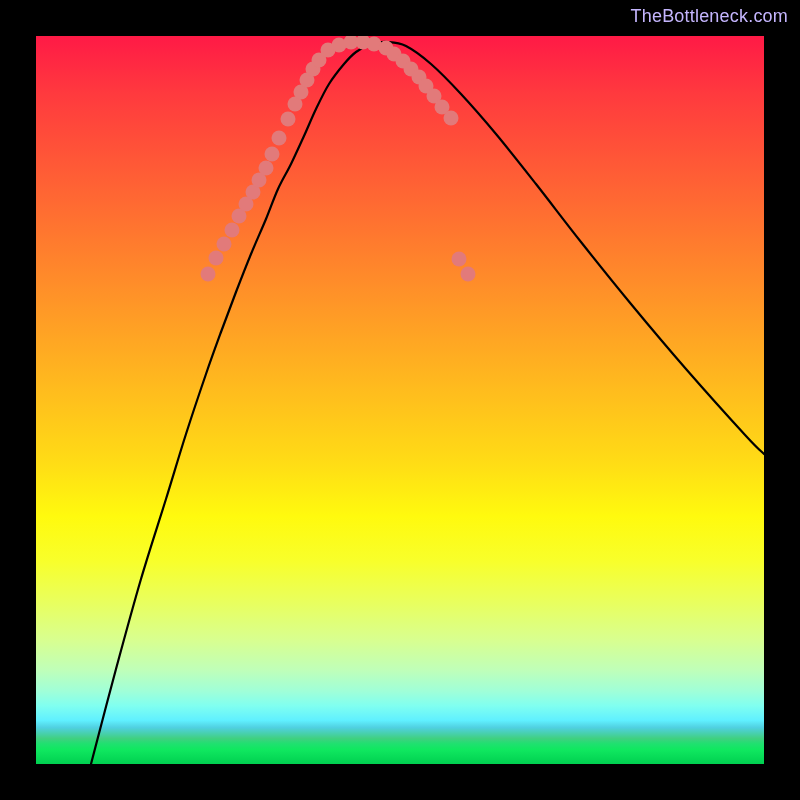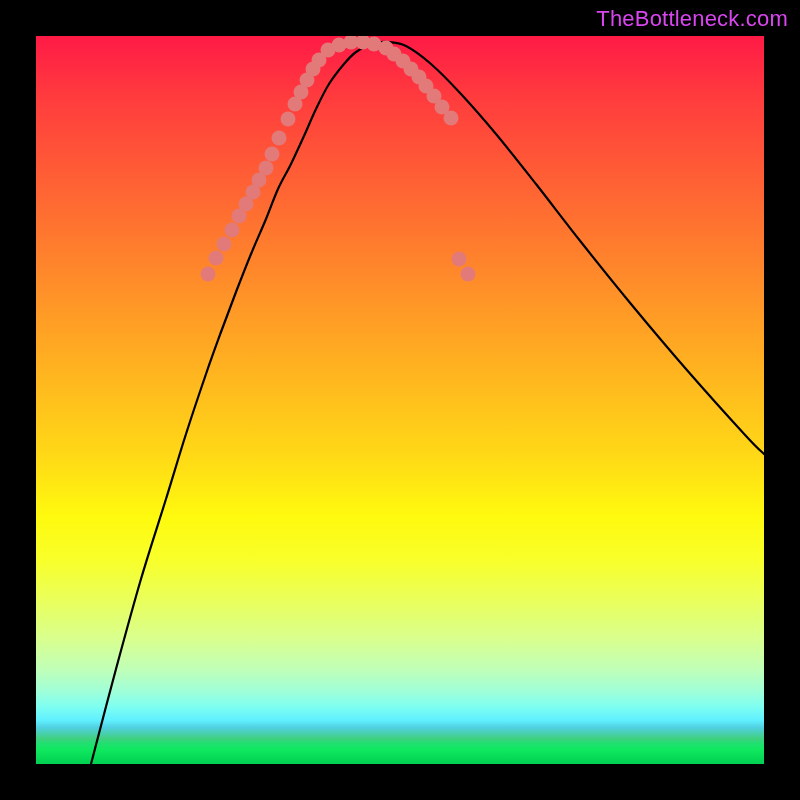--- a/index.html
+++ b/index.html
@@ -51,22 +51,22 @@
       #40d080 96.5%,
       #20e070 97.2%,
       #10e860 98%,
       #00d050 100%
     );
   }
   .watermark {
     position: absolute;
     top: 6px;
     right: 12px;
-    color: #d946ef;
-    font-size: 22px;
+    color: #c4b5fd;
+    font-size: 18px;
     font-weight: 500;
     font-family: Arial, Helvetica, sans-serif;
     letter-spacing: 0.2px;
     z-index: 50;
   }
   svg.curve {
     position: absolute;
     inset: 0;
     width: 728px;
     height: 728px;

